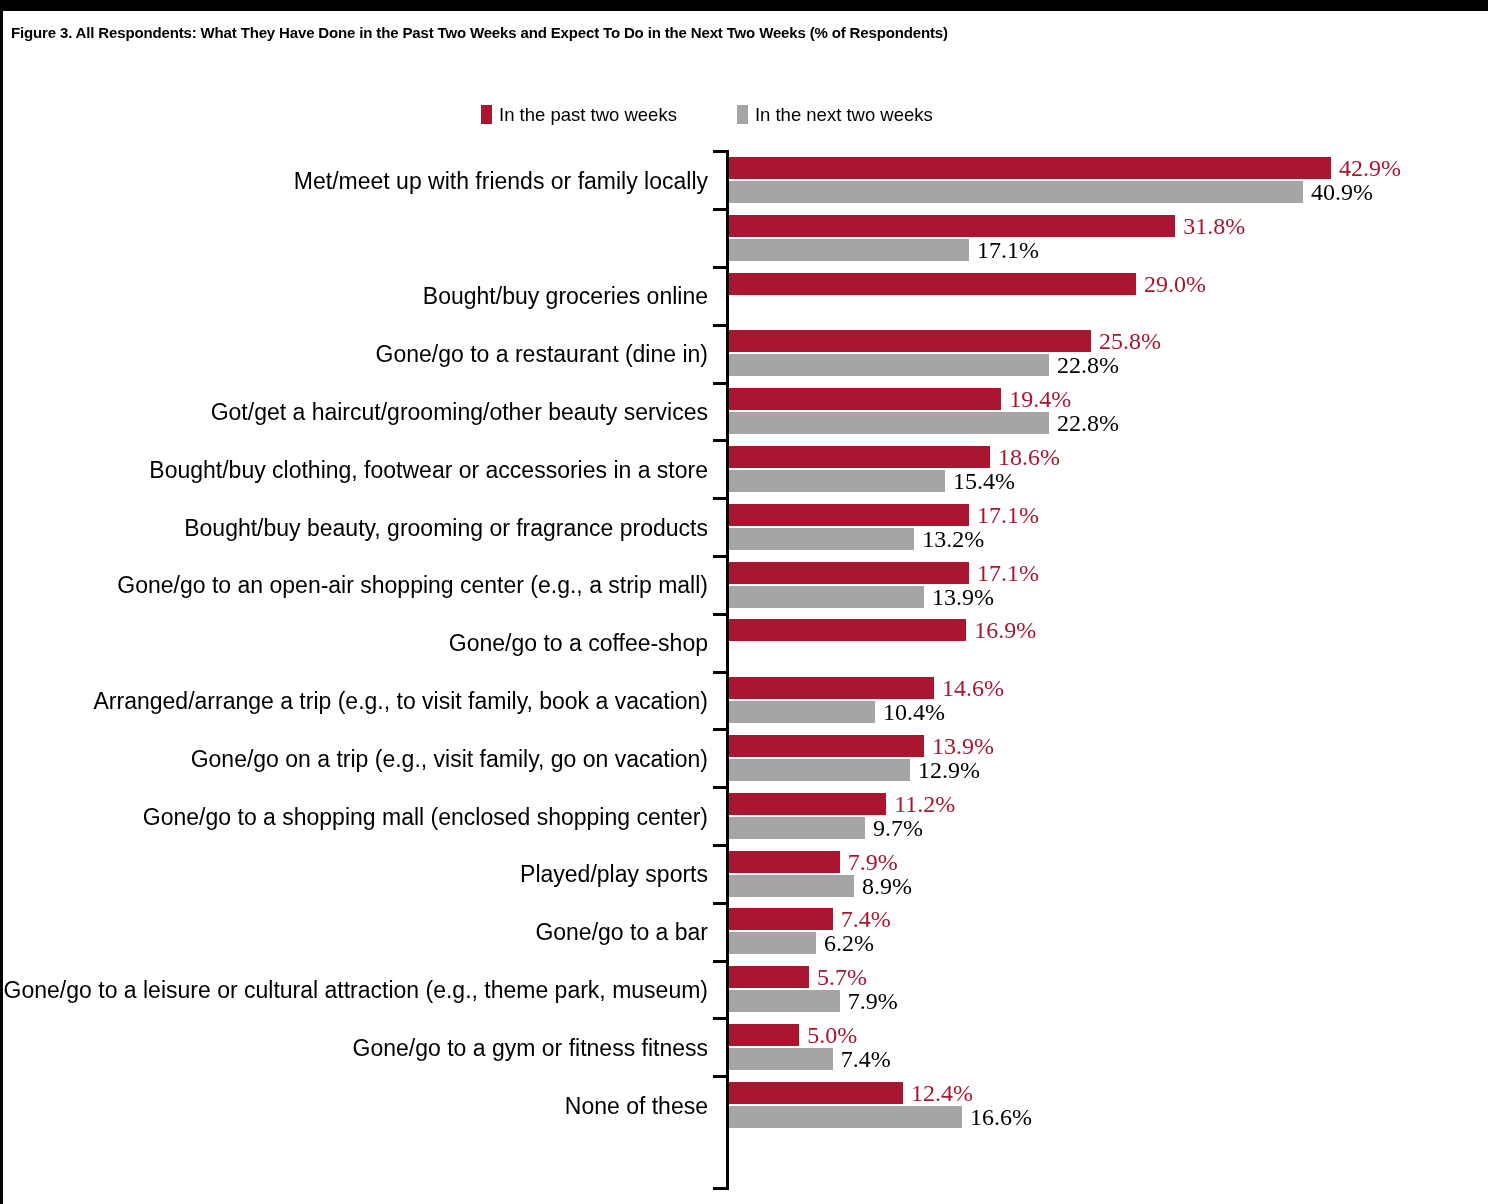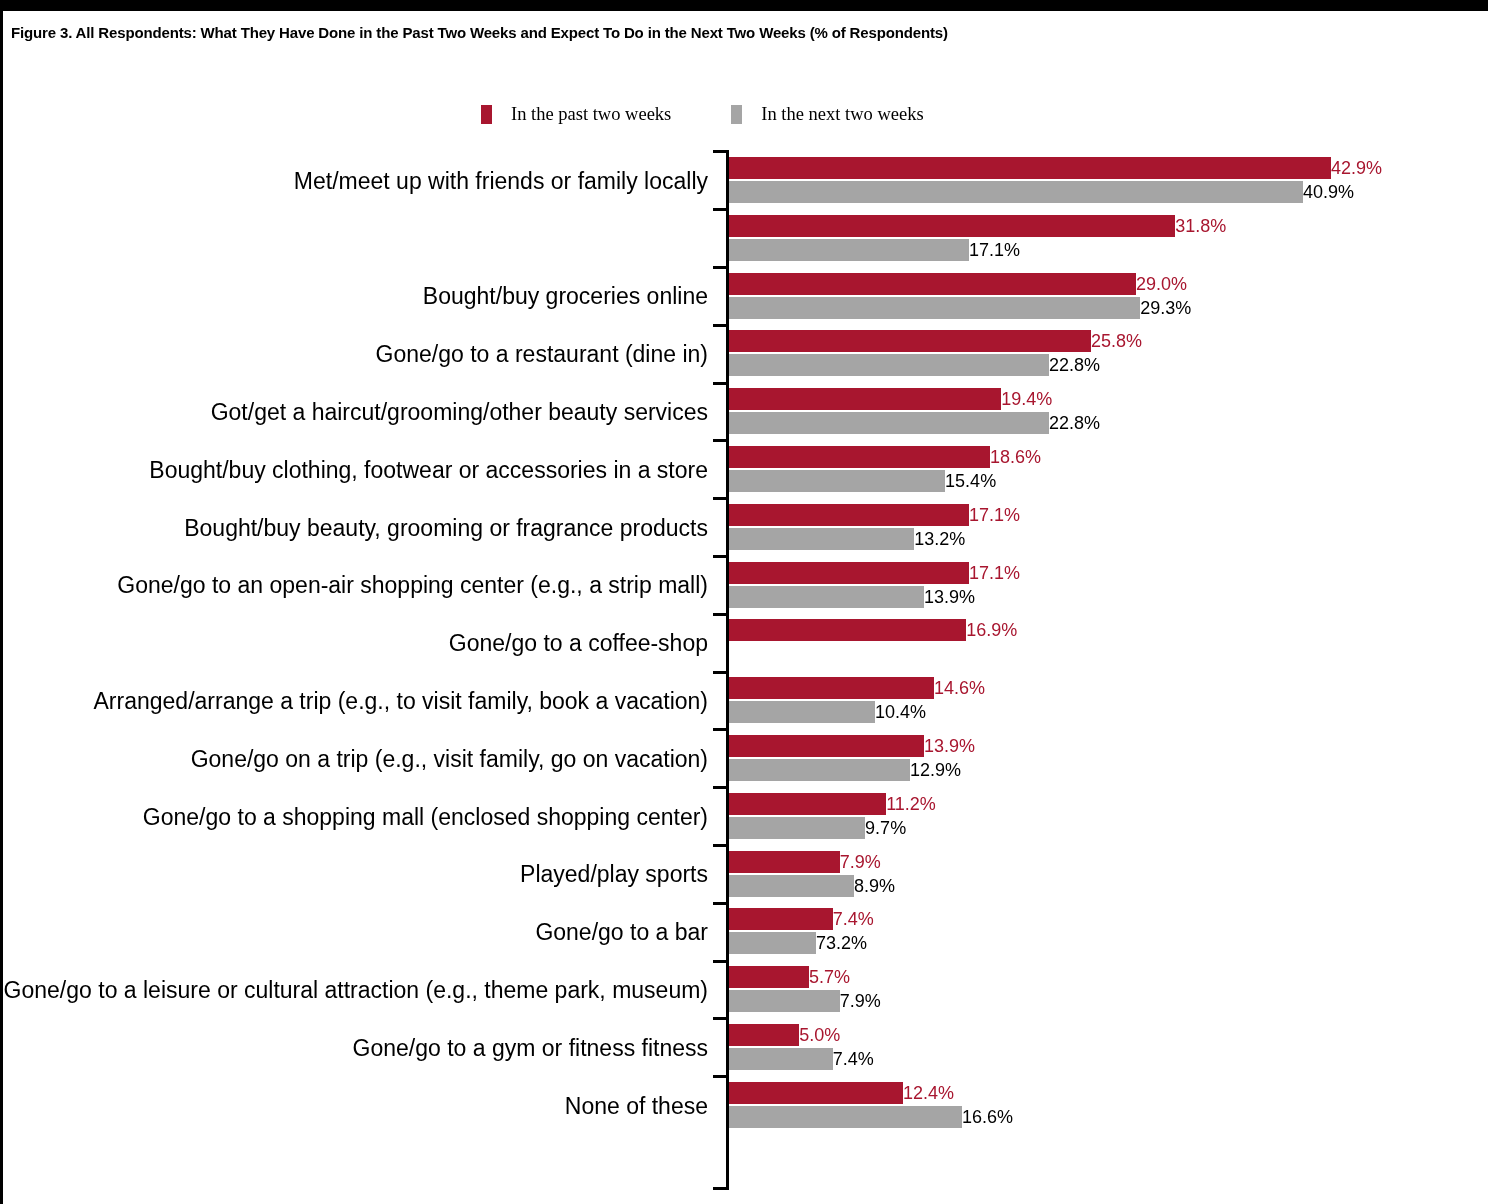--- a/index.html
+++ b/index.html
@@ -41,22 +41,21 @@
   #legend {
     position: absolute;
     left: 478px; top: 105px;
     display: flex;
     align-items: center;
     gap: 60px;
   }
   .legend-item {
     display: flex;
     align-items: center;
-    gap: 19px;
-    font-family: Liberation Serif, serif;
+    gap: 7px;
   }
   .legend-swatch {
     width: 11px; height: 19px;
     display: block;
   }
   .legend-label {
     font-size: 18.5px;
     line-height: 19px;
     white-space: nowrap;
   }
@@ -117,24 +116,25 @@
     height: 22px;
     display: flex;
     align-items: center;
   }
   .bar-line + .bar-line { margin-top: 2px; }
   .bar {
     height: 22px;
     display: block;
   }
   .bar-val {
-    font-size: 18px;
+    font-size: 24px;
     line-height: 22px;
+    padding-left: 8px;
     white-space: nowrap;
-    font-family: Liberation Sans, sans-serif;
+    font-family: Liberation Serif, serif;
   }
   .val-past { color: #A8162F; }
   .val-next { color: #000000; }
 </style>
 </head>
 <body>
 
 <div id="page">
 
   <div id="top-band"></div>
@@ -184,24 +184,20 @@
           </div>
         </div>
         <div class="row">
           <div class="row-tick"></div>
           <div class="cat-label">Bought/buy groceries online</div>
           <div class="bars">
             <div class="bar-line">
               <span class="bar" style="width: 406.946px; background: rgb(168, 22, 47);"></span>
               <span class="bar-val val-past">29.0%</span>
             </div>
-            <div class="bar-line">
-              <span class="bar" style="width: 411.156px; background: rgb(165, 165, 165);"></span>
-              <span class="bar-val val-next">29.3%</span>
-            </div>
           </div>
         </div>
         <div class="row">
           <div class="row-tick"></div>
           <div class="cat-label">Gone/go to a restaurant (dine in)</div>
           <div class="bars">
             <div class="bar-line">
               <span class="bar" style="width: 362.042px; background: rgb(168, 22, 47);"></span>
               <span class="bar-val val-past">25.8%</span>
             </div>
@@ -336,21 +332,21 @@
         <div class="row">
           <div class="row-tick"></div>
           <div class="cat-label">Gone/go to a bar</div>
           <div class="bars">
             <div class="bar-line">
               <span class="bar" style="width: 103.841px; background: rgb(168, 22, 47);"></span>
               <span class="bar-val val-past">7.4%</span>
             </div>
             <div class="bar-line">
               <span class="bar" style="width: 87.0023px; background: rgb(165, 165, 165);"></span>
-              <span class="bar-val val-next">73.2%</span>
+              <span class="bar-val val-next">6.2%</span>
             </div>
           </div>
         </div>
         <div class="row">
           <div class="row-tick"></div>
           <div class="cat-label">Gone/go to a leisure or cultural attraction (e.g., theme park, museum)</div>
           <div class="bars">
             <div class="bar-line">
               <span class="bar" style="width: 79.986px; background: rgb(168, 22, 47);"></span>
               <span class="bar-val val-past">5.7%</span>

